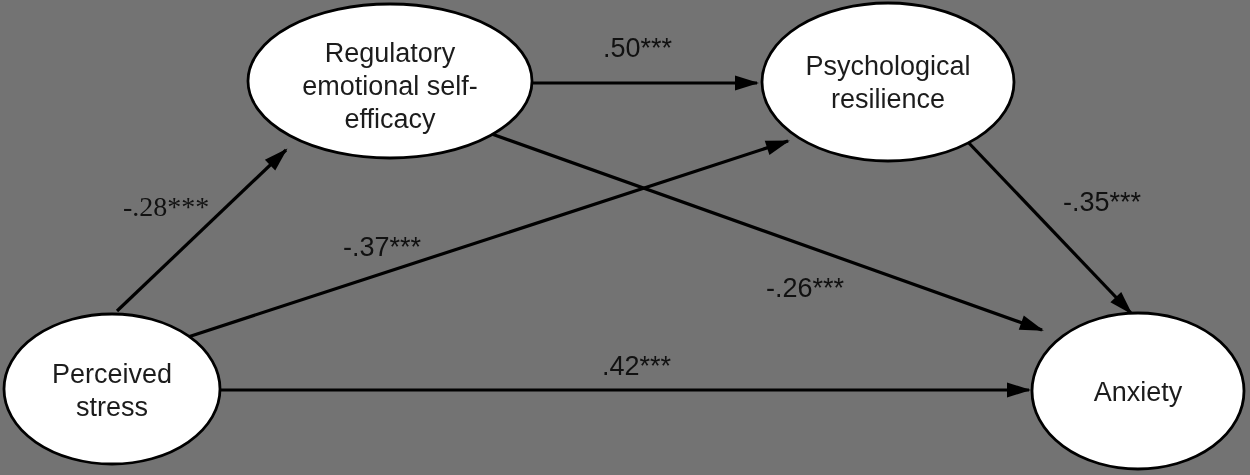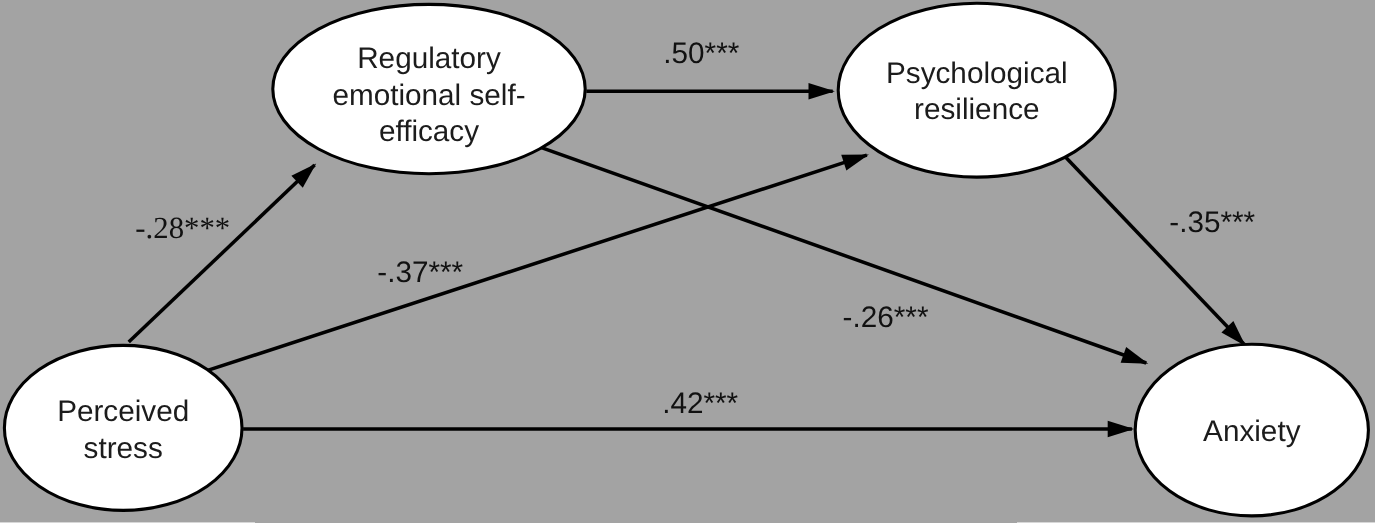--- a/index.html
+++ b/index.html
@@ -4,21 +4,21 @@
 <style>
   html, body {
     margin: 0;
     padding: 0;
     background: #ffffff;
   }
   .stage {
     position: relative;
     width: 1250px;
     height: 475px;
-    background: #a3a3a3;
+    background: #737373;
     overflow: hidden;
   }
   svg { display: block; }
   .node-shape {
     fill: #ffffff;
     stroke: #000000;
     stroke-width: 2.8;
   }
   .edge {
     stroke: #000000;

